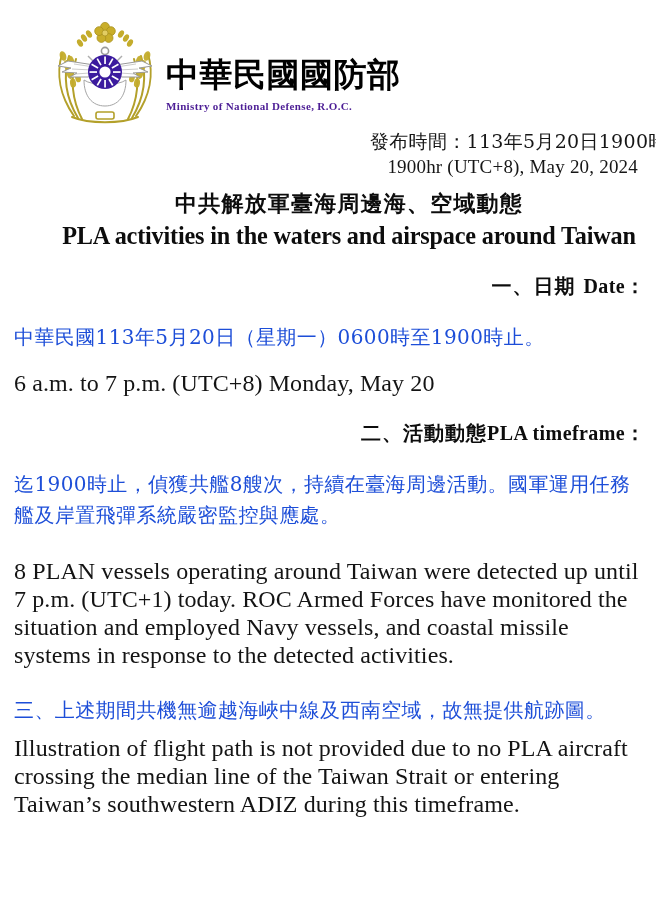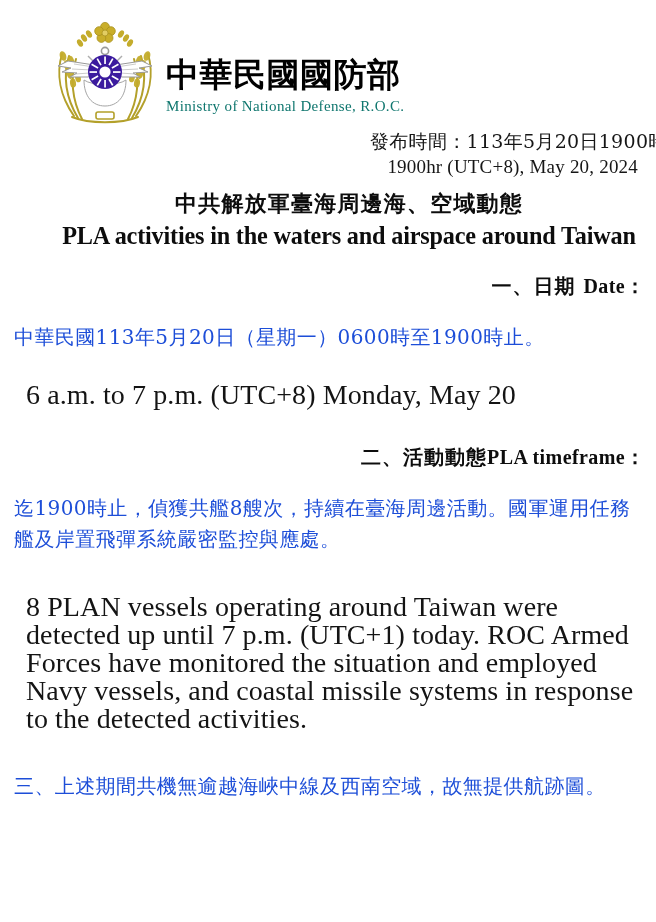--- a/index.html
+++ b/index.html
@@ -51,25 +51,25 @@
     font-family: "DejaVu Serif", "Liberation Serif", serif;
     font-weight: 700;
     font-size: 33px;
     line-height: 38px;
     letter-spacing: 0.5px;
     color: #000000;
     white-space: nowrap;
   }
   .ministry-en {
     font-family: "Liberation Serif", "DejaVu Serif", serif;
-    font-weight: 400;
-    font-size: 15px;
+    font-weight: 700;
+    font-size: 11px;
     line-height: 19px;
     letter-spacing: 0.35px;
-    color: #0f766e;
+    color: #4c1d95;
     margin-top: 3px;
     white-space: nowrap;
   }
 
   
   .release {
     position: absolute;
     right: 18px;
     top: 128px;
     width: 360px;
@@ -149,25 +149,25 @@
   p.zh {
     font-family: "DejaVu Serif", "Liberation Serif", serif;
     font-size: 20px;
     line-height: 31px;
     letter-spacing: 0.4px;
     color: #1d4ed8;
     margin: 0;
   }
   p.en {
     font-family: "Liberation Serif", "DejaVu Serif", serif;
-    font-size: 28px;
+    font-size: 24px;
     line-height: 28px;
     letter-spacing: 0.1px;
     color: #141414;
-    margin: 12px;
+    margin: 0;
   }
 
   .gap-sm { height: 16px; }
   .gap-md { height: 22px; }
   .gap-lg { height: 26px; }
   .gap-xs { height: 8px; }
 </style>
 </head>
 <body>
 
@@ -322,15 +322,16 @@
     <div class="gap-lg"></div>
 
     <p class="en">8 PLAN vessels operating around Taiwan were detected up until 7 p.m. (UTC+1) today. ROC Armed Forces have monitored the situation and employed Navy vessels, and coastal missile systems in response to the detected activities.</p>
 
     <div class="gap-lg"></div>
 
     <p class="zh">三、上述期間共機無逾越海峽中線及西南空域，故無提供航跡圖。</p>
 
     <div class="gap-xs"></div>
 
+    <p class="en">Illustration of flight path is not provided due to no PLA aircraft crossing the median line of the Taiwan Strait or entering Taiwan’s southwestern ADIZ during this timeframe.</p>
 
   </div>
 </div>
 
 </body></html>

